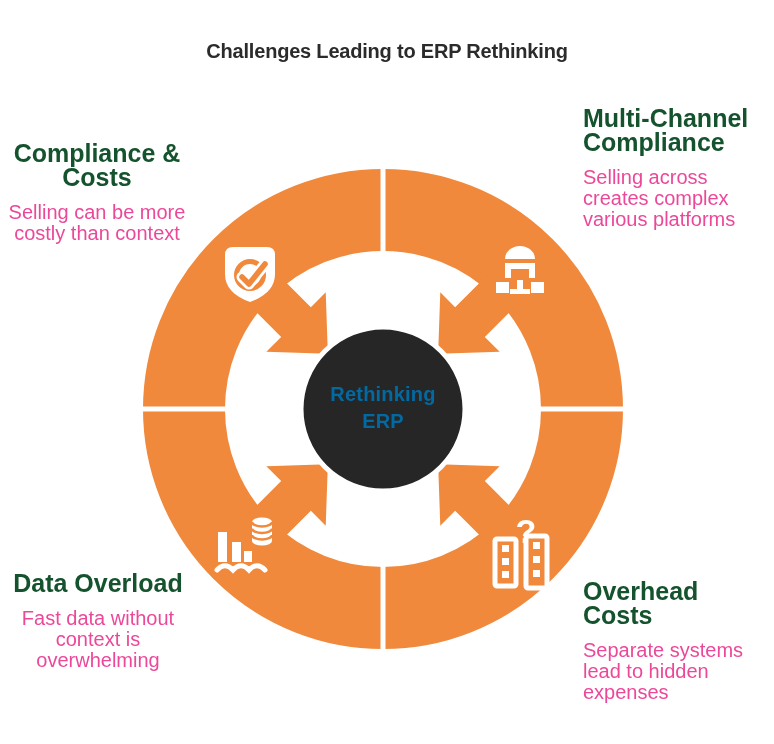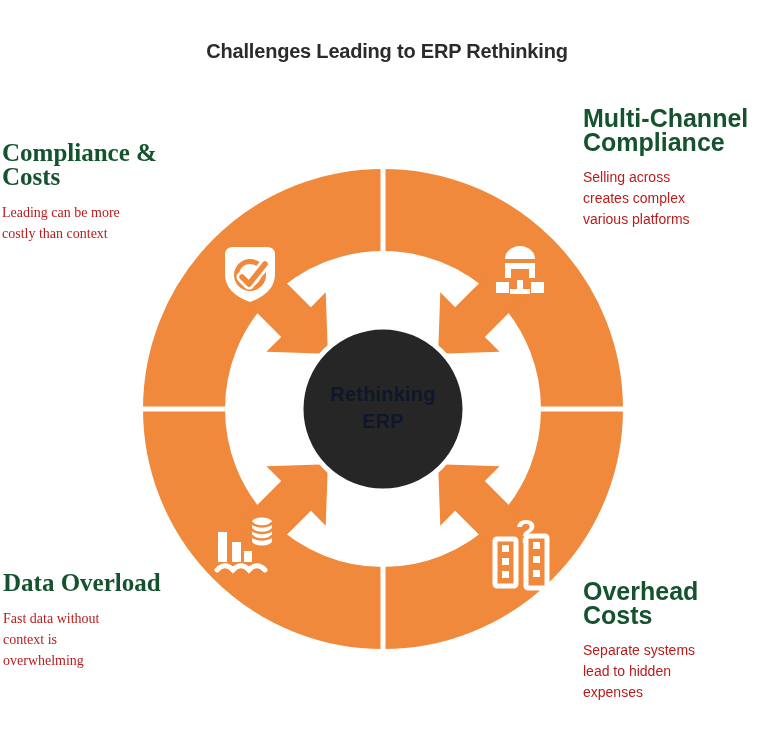--- a/index.html
+++ b/index.html
@@ -5,30 +5,30 @@
   html,body{margin:0;padding:0;background:#ffffff;}
   body{width:774px;height:744px;overflow:hidden;font-family:"Liberation Sans",sans-serif;}
   #canvas{position:relative;width:774px;height:744px;background:#ffffff;}
   #diagram-svg{position:absolute;left:0;top:0;}
   .page-title{
     position:absolute;left:0;top:40px;width:774px;text-align:center;
     font-size:20px;font-weight:bold;color:#2B2B2B;letter-spacing:-0.2px;
   }
   .block{position:absolute;}
   .qh{font-size:25px;line-height:24px;font-weight:bold;color:#14532d;}
-  .qb{font-size:14px;line-height:21px;color:#b91c1c;margin-top:13px;}
-  .align-r{text-align:left;font-family:Liberation Serif, serif;}
+  .qb{font-size:20px;line-height:21px;color:#ec4899;margin-top:13px;}
+  .align-r{text-align:center;}
   .align-l{text-align:left;}
   #blk-compliance{right:582px;top:141px;width:190px;}
   #blk-multichannel{left:583px;top:106px;width:186px;}
   #blk-dataoverload{right:581px;top:571px;width:190px;}
   #blk-overhead{left:583px;top:579px;width:186px;}
   .center-label{
     position:absolute;left:283px;top:381px;width:200px;text-align:center;
-    color:#0f172a;font-size:20px;line-height:27px;font-weight:bold;letter-spacing:0.2px;
+    color:#0369a1;font-size:20px;line-height:27px;font-weight:bold;letter-spacing:0.2px;
   }
 </style>
 </head>
 <body>
 
 <div id="canvas">
 
   <svg id="diagram-svg" width="774" height="744" viewBox="0 0 774 744">
 
     <circle cx="383" cy="409" r="199" fill="none" stroke-width="82" stroke="#F0893C"></circle>
@@ -80,21 +80,21 @@
       <text x="5" y="-9" text-anchor="middle" font-size="34" font-weight="bold" fill="#ffffff" font-family="Liberation Sans, sans-serif">?</text>
     </g>
   </svg>
 
   <div class="page-title">Challenges Leading to ERP Rethinking</div>
 
   <div id="blk-compliance" class="block align-r">
     <div class="qh">Compliance &amp;</div>
     <div class="qh">Costs</div>
     <div class="qb">
-      <div>Leading can be more</div>
+      <div>Selling can be more</div>
       <div>costly than context</div>
     </div>
   </div>
 
   <div id="blk-multichannel" class="block align-l">
     <div class="qh">Multi-Channel</div>
     <div class="qh">Compliance</div>
     <div class="qb">
       <div>Selling across</div>
       <div>creates complex</div>

